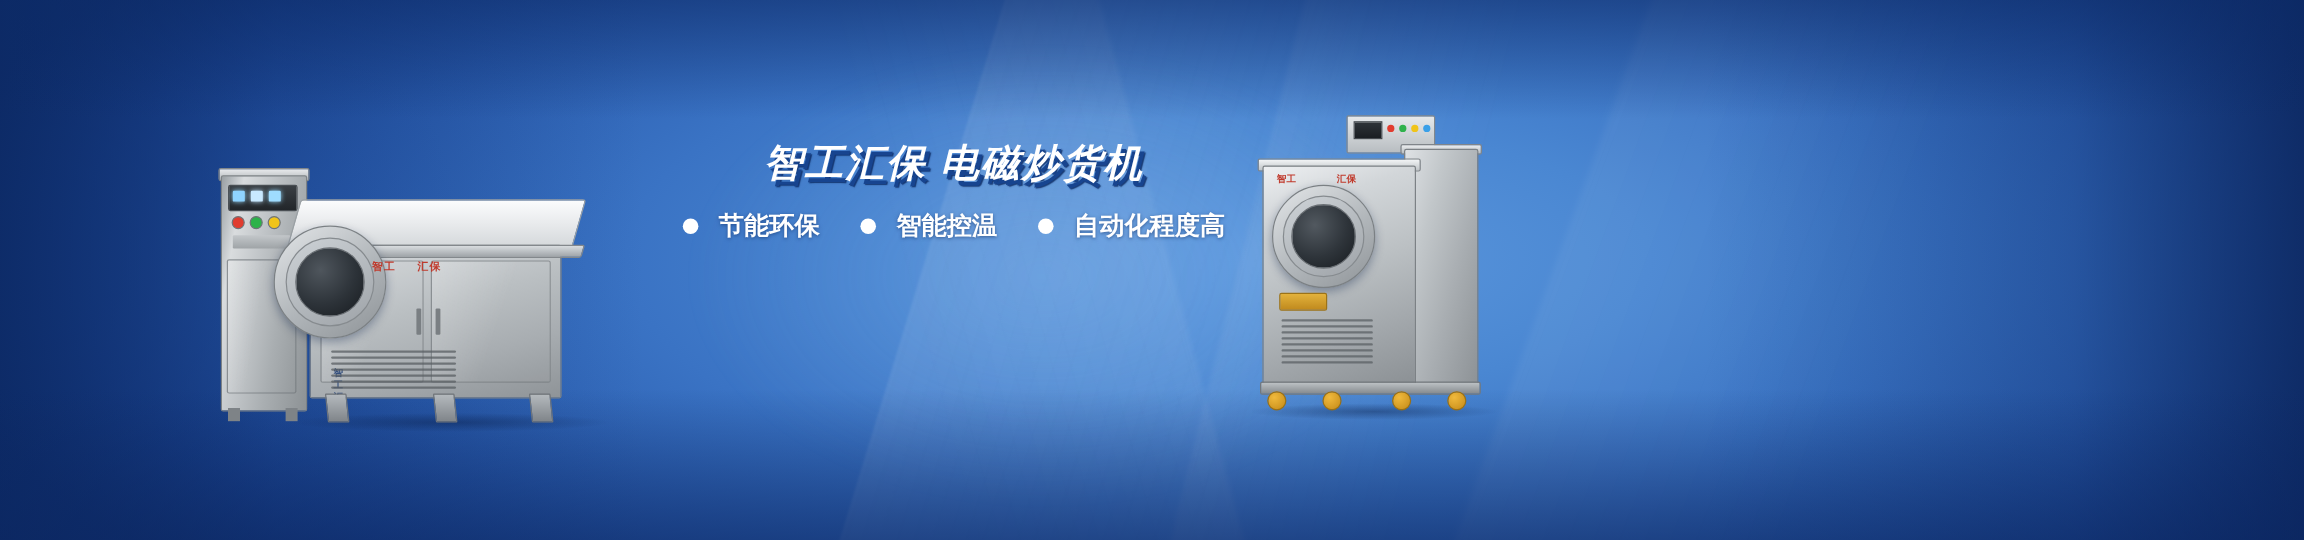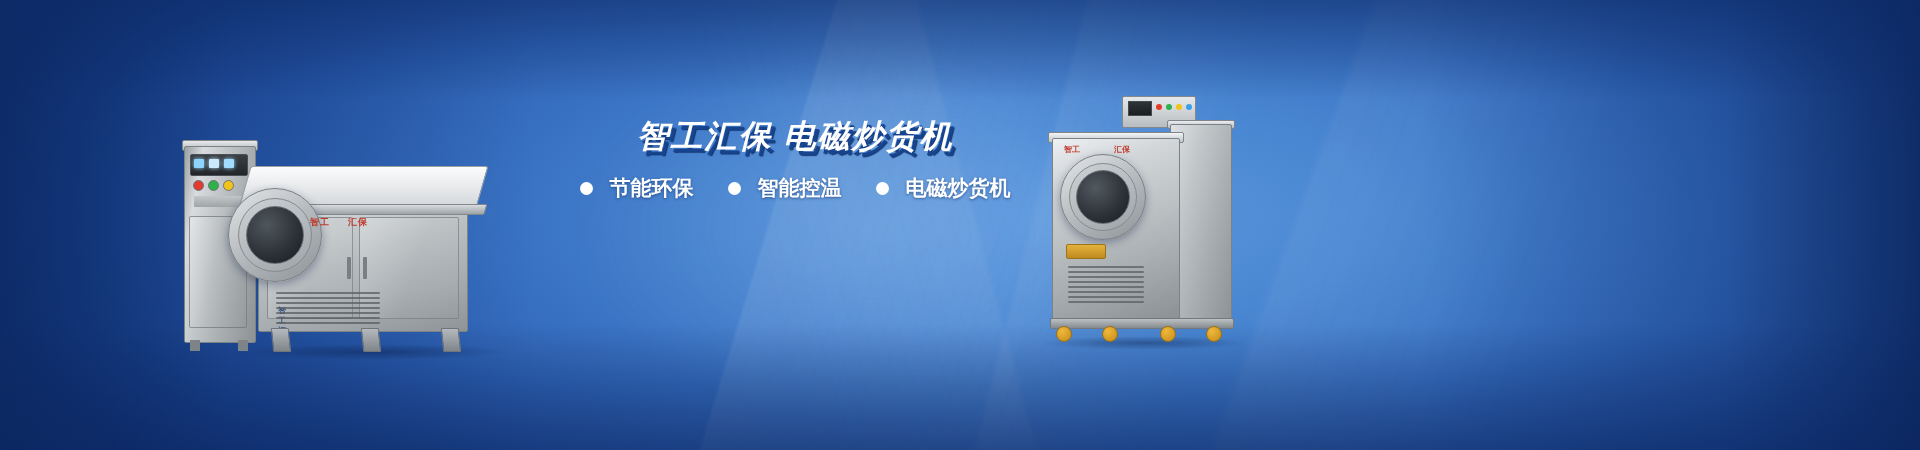--- a/index.html
+++ b/index.html
@@ -255,21 +255,21 @@
       <div class="bullet">
         <span class="dot"></span>
         <span>节能环保</span>
       </div>
       <div class="bullet">
         <span class="dot"></span>
         <span>智能控温</span>
       </div>
       <div class="bullet">
         <span class="dot"></span>
-        <span>电磁炒货机</span>
+        <span>自动化程度高</span>
       </div>
     </div>
   </div>
 
   <div class="m2">
     <div class="shadow"></div>
     <div class="top-panel"></div>
     <div class="tp-screen"></div>
     <div class="tp-led a"></div>
     <div class="tp-led b"></div>

